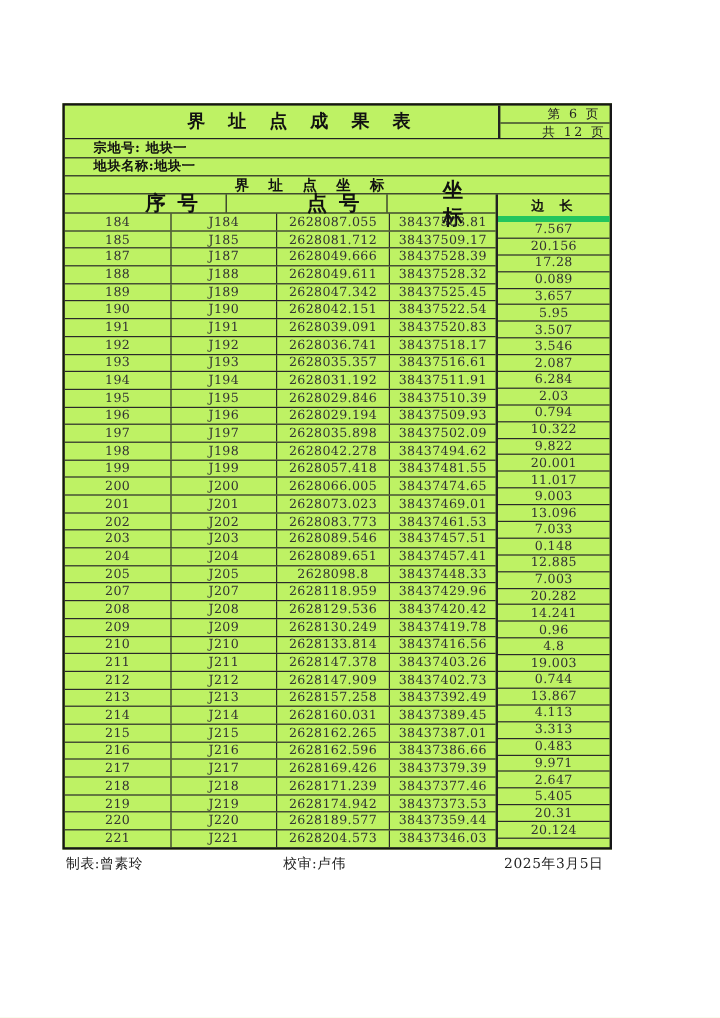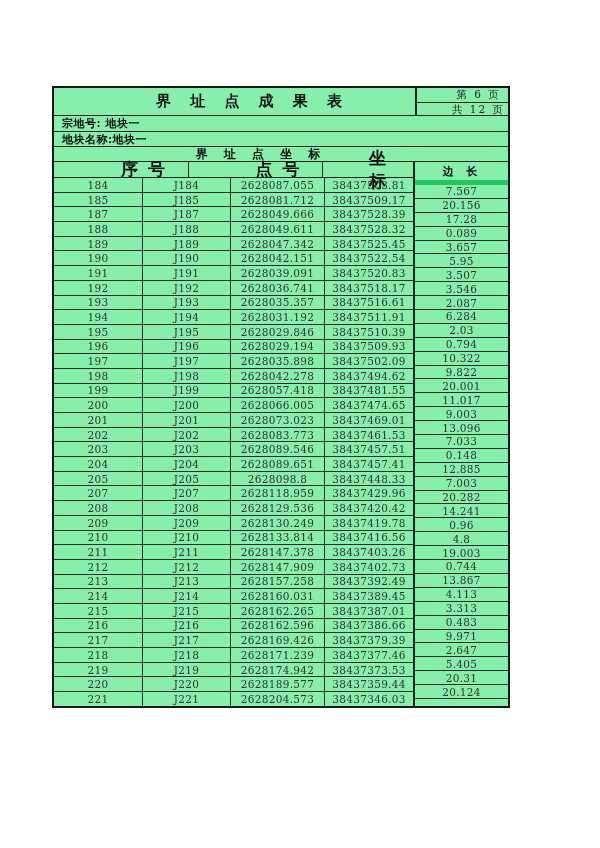--- a/index.html
+++ b/index.html
@@ -15,42 +15,42 @@
   }
   .doc-table {
     position: absolute;
     left: 52px;
     top: 86px;
     width: 458px;
     height: 622px;
     border: 2px solid #161616;
     display: flex;
     flex-direction: column;
-    background: #86efac;
+    background: #bef264;
   }
   
   .title-row { height: 28px; display: flex; border-bottom: 1px solid #222; }
   .title-cell {
     flex: 1;
     display: flex; align-items: center; justify-content: center;
     font-size: 15px; font-weight: bold; letter-spacing: 7px;
     padding-left: 36px; color: #111;
   }
   .pagebox { width: 93px; border-left: 2px solid #222; display: flex; flex-direction: column; }
   .pagebox .pline {
     flex: 1;
     display: flex; align-items: center; justify-content: center;
     font-size: 10.5px; letter-spacing: 2px; color: #222; padding-left: 32px;
   }
   .pagebox .pline:first-child { border-bottom: 1px solid #222; }
   
   .label-row {
     border-bottom: 1px solid #222;
-    display: flex; align-items: flex-start;
-    padding-left: 8px;
+    display: flex; align-items: flex-end;
+    padding-left: 24px;
     font-size: 11px; font-weight: bold; color: #111;
     letter-spacing: 0.5px;
   }
   .row-parcel { height: 16px; }
   .row-name   { height: 15px; }
   .section-row {
     height: 15px;
     border-bottom: 1px solid #222;
     display: flex; align-items: center; justify-content: center;
     font-size: 12px; font-weight: bold; letter-spacing: 6px;
@@ -395,14 +395,19 @@
           <div class="edge-box">2.647</div>
           <div class="edge-box">5.405</div>
           <div class="edge-box">20.31</div>
           <div class="edge-box">20.124</div>
           <div class="edge-last"></div>
       </div>
 
     </div>
   </div>
 
+  <div class="footer">
+    <span class="f-maker">制表:曾素玲</span>
+    <span class="f-checker">校审:卢伟</span>
+    <span class="f-date">2025年3月5日</span>
+  </div>
 
 </div>
 
 </body></html>

